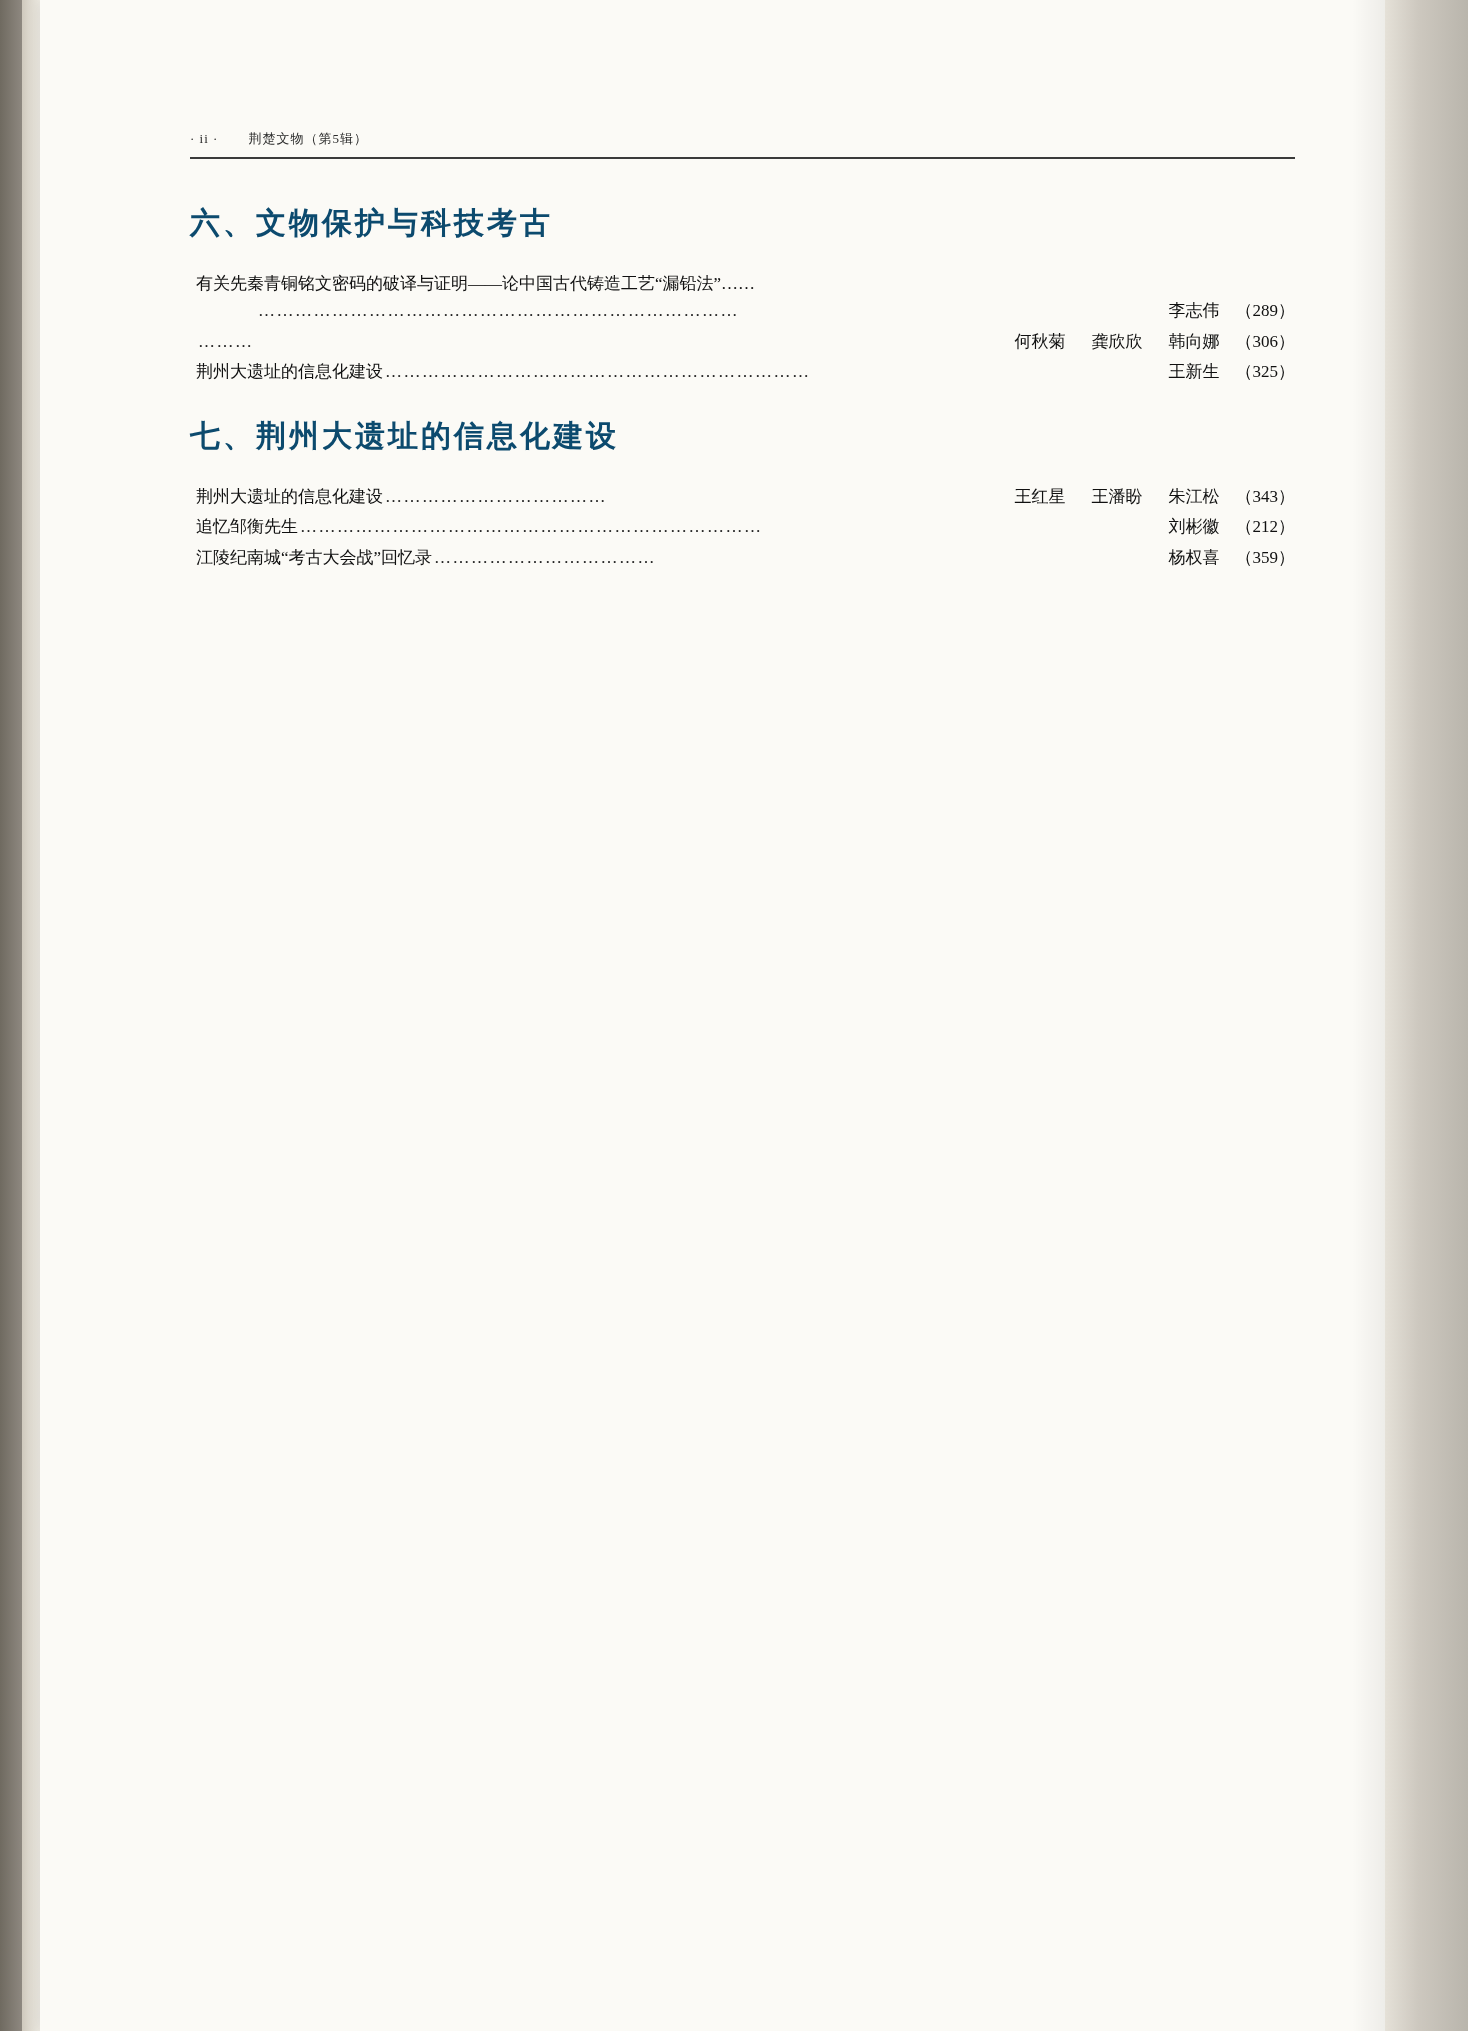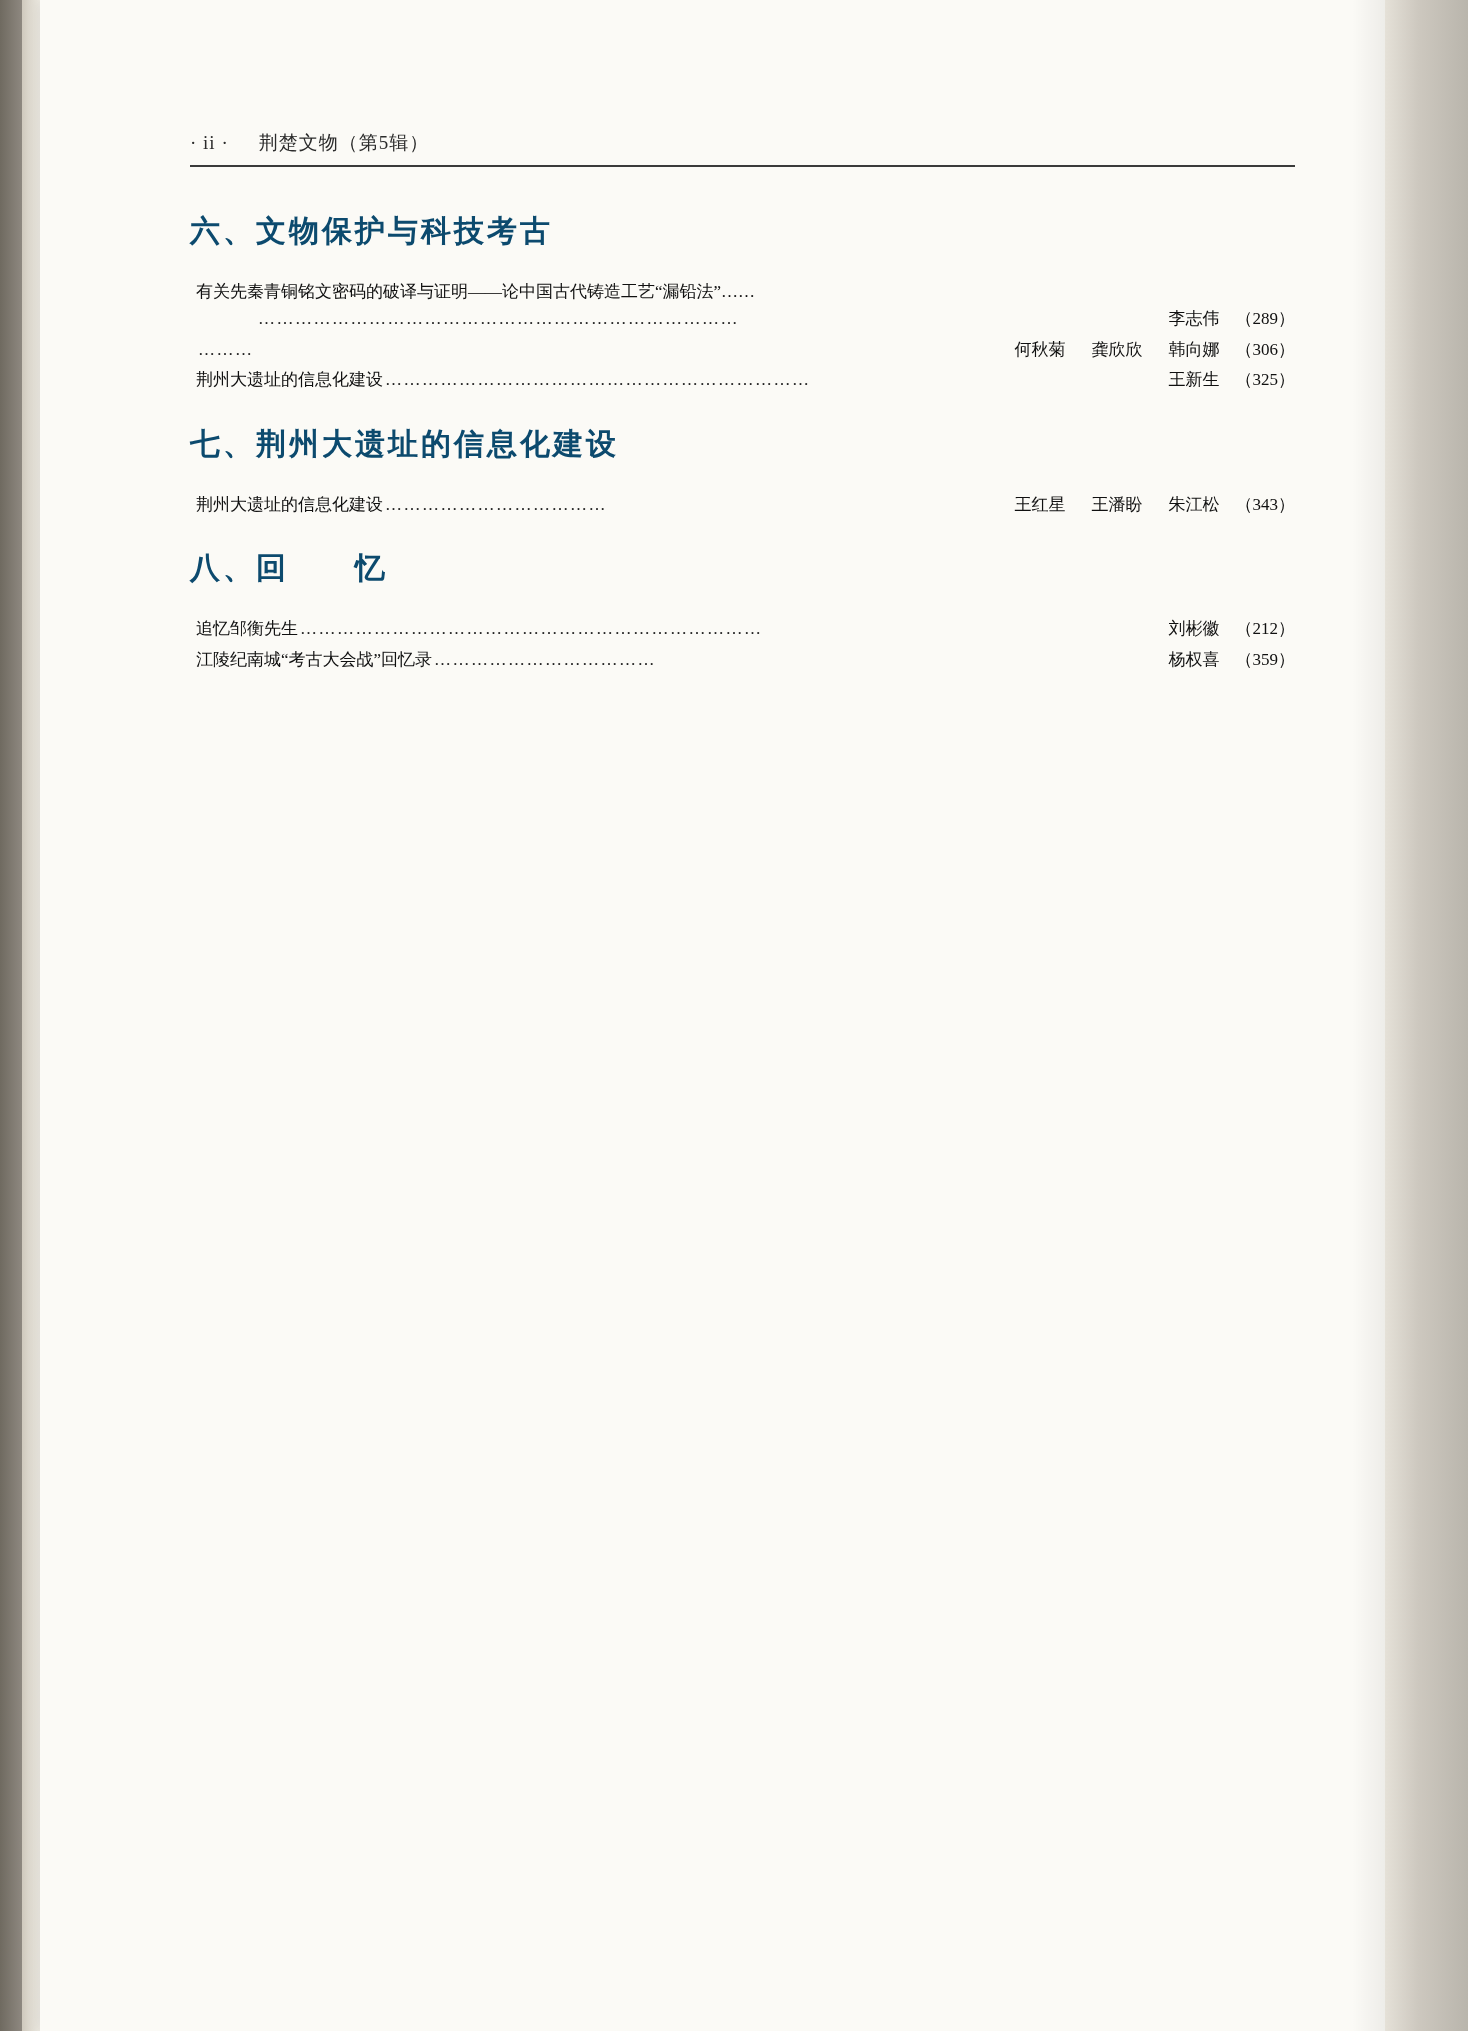--- a/index.html
+++ b/index.html
@@ -58,21 +58,21 @@
     position: absolute;
     left: 190px;
     top: 130px;
     width: 1105px;
   }
 
   
   .running-head {
     display: flex;
     align-items: baseline;
-    font-size: 19px;
+    font-size: 13px;
     color: #2b2b2b;
     letter-spacing: 1px;
     padding-bottom: 9px;
     margin-bottom: 0;
   }
   .running-head .folio {
     margin-right: 30px;
     white-space: nowrap;
     font-family: "Liberation Serif", serif;
   }
@@ -184,21 +184,20 @@
         </div>
         <div class="section-title">七、荆州大遗址的信息化建设</div>
         <div class="toc-entry">
           <div class="row-flex">
             <span class="title-text">荆州大遗址的信息化建设</span>
             <span class="leader">………………………………</span>
             <span class="authors"><span class="author">王红星</span><span class="author">王潘盼</span><span class="author">朱江松</span></span>
             <span class="pageno">（343）</span>
           </div>
         </div>
-        <div class="section-title">八、回　　忆</div>
         <div class="toc-entry">
           <div class="row-flex">
             <span class="title-text">追忆邹衡先生</span>
             <span class="leader">…………………………………………………………………</span>
             <span class="authors"><span class="author">刘彬徽</span></span>
             <span class="pageno">（212）</span>
           </div>
         </div>
         <div class="toc-entry">
           <div class="row-flex">

